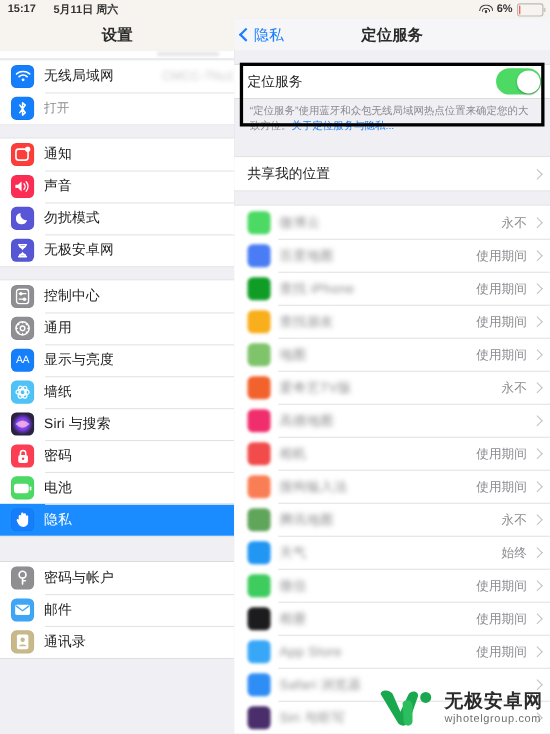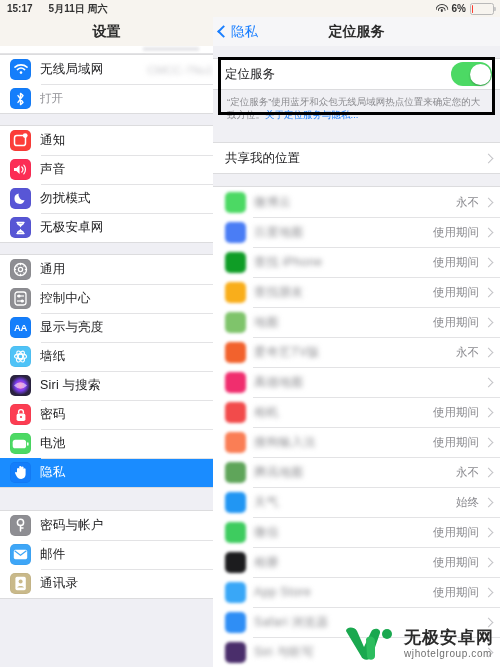--- a/index.html
+++ b/index.html
@@ -204,45 +204,45 @@
               <path d="M3 11.6 H8 L5.5 7.8 Z" fill="#fff"></path>
             </svg>
           </span>
           <span class="row-label">无极安卓网</span>
         </div>
       </div>
       <div class="sb-gap"></div>
       <div class="sb-group">
         <div class="row">
           <span class="ic" style="background:#8e8e93">
+            <svg width="13" height="15" viewBox="0 0 13 15">
+              <rect x="1" y="1" width="11" height="13" rx="2.4" fill="none" stroke="#fff" stroke-width="1.3"></rect>
+              <line x1="3" y1="5" x2="10" y2="5" stroke="#fff" stroke-width="1.2"></line>
+              <circle cx="5" cy="5" r="1.6" fill="#fff"></circle>
+              <line x1="3" y1="10" x2="10" y2="10" stroke="#fff" stroke-width="1.2"></line>
+              <circle cx="8.2" cy="10" r="1.6" fill="#fff"></circle>
+            </svg>
+          </span>
+          <span class="row-label">控制中心</span>
+        </div>
+        <div class="row">
+          <span class="ic" style="background:#8e8e93">
             <svg width="15" height="15" viewBox="0 0 15 15">
               <circle cx="7.5" cy="7.5" r="6" fill="none" stroke="#fff" stroke-width="1.4"></circle>
               <circle cx="7.5" cy="7.5" r="2.1" fill="none" stroke="#fff" stroke-width="1.3"></circle>
               <g stroke="#fff" stroke-width="1.1">
                 <path d="M7.5 1.5 V3.2 M7.5 11.8 V13.5 M1.5 7.5 H3.2 M11.8 7.5 H13.5 M3.3 3.3 L4.5 4.5 M10.5 10.5 L11.7 11.7 M11.7 3.3 L10.5 4.5 M4.5 10.5 L3.3 11.7"></path>
               </g>
             </svg>
           </span>
           <span class="row-label">通用</span>
         </div>
         <div class="row">
-          <span class="ic" style="background:#8e8e93">
-            <svg width="13" height="15" viewBox="0 0 13 15">
-              <rect x="1" y="1" width="11" height="13" rx="2.4" fill="none" stroke="#fff" stroke-width="1.3"></rect>
-              <line x1="3" y1="5" x2="10" y2="5" stroke="#fff" stroke-width="1.2"></line>
-              <circle cx="5" cy="5" r="1.6" fill="#fff"></circle>
-              <line x1="3" y1="10" x2="10" y2="10" stroke="#fff" stroke-width="1.2"></line>
-              <circle cx="8.2" cy="10" r="1.6" fill="#fff"></circle>
-            </svg>
-          </span>
-          <span class="row-label">控制中心</span>
-        </div>
-        <div class="row">
           <span class="ic" style="background:#147efb">
-            <span style="font-size:9.5px;font-weight:700;letter-spacing:-.4px;">AA</span>
+            <span style="font-size:9.5px;font-weight:400;letter-spacing:-.4px;">AA</span>
           </span>
           <span class="row-label">显示与亮度</span>
         </div>
         <div class="row">
           <span class="ic" style="background:#4fc3f7">
             <svg width="15" height="15" viewBox="0 0 15 15">
               <circle cx="7.5" cy="7.5" r="2.4" fill="none" stroke="#fff" stroke-width="1.2"></circle>
               <g stroke="#fff" stroke-width="1.1" fill="none">
                 <ellipse cx="7.5" cy="7.5" rx="6" ry="2.6"></ellipse>
                 <ellipse cx="7.5" cy="7.5" rx="6" ry="2.6" transform="rotate(60 7.5 7.5)"></ellipse>

